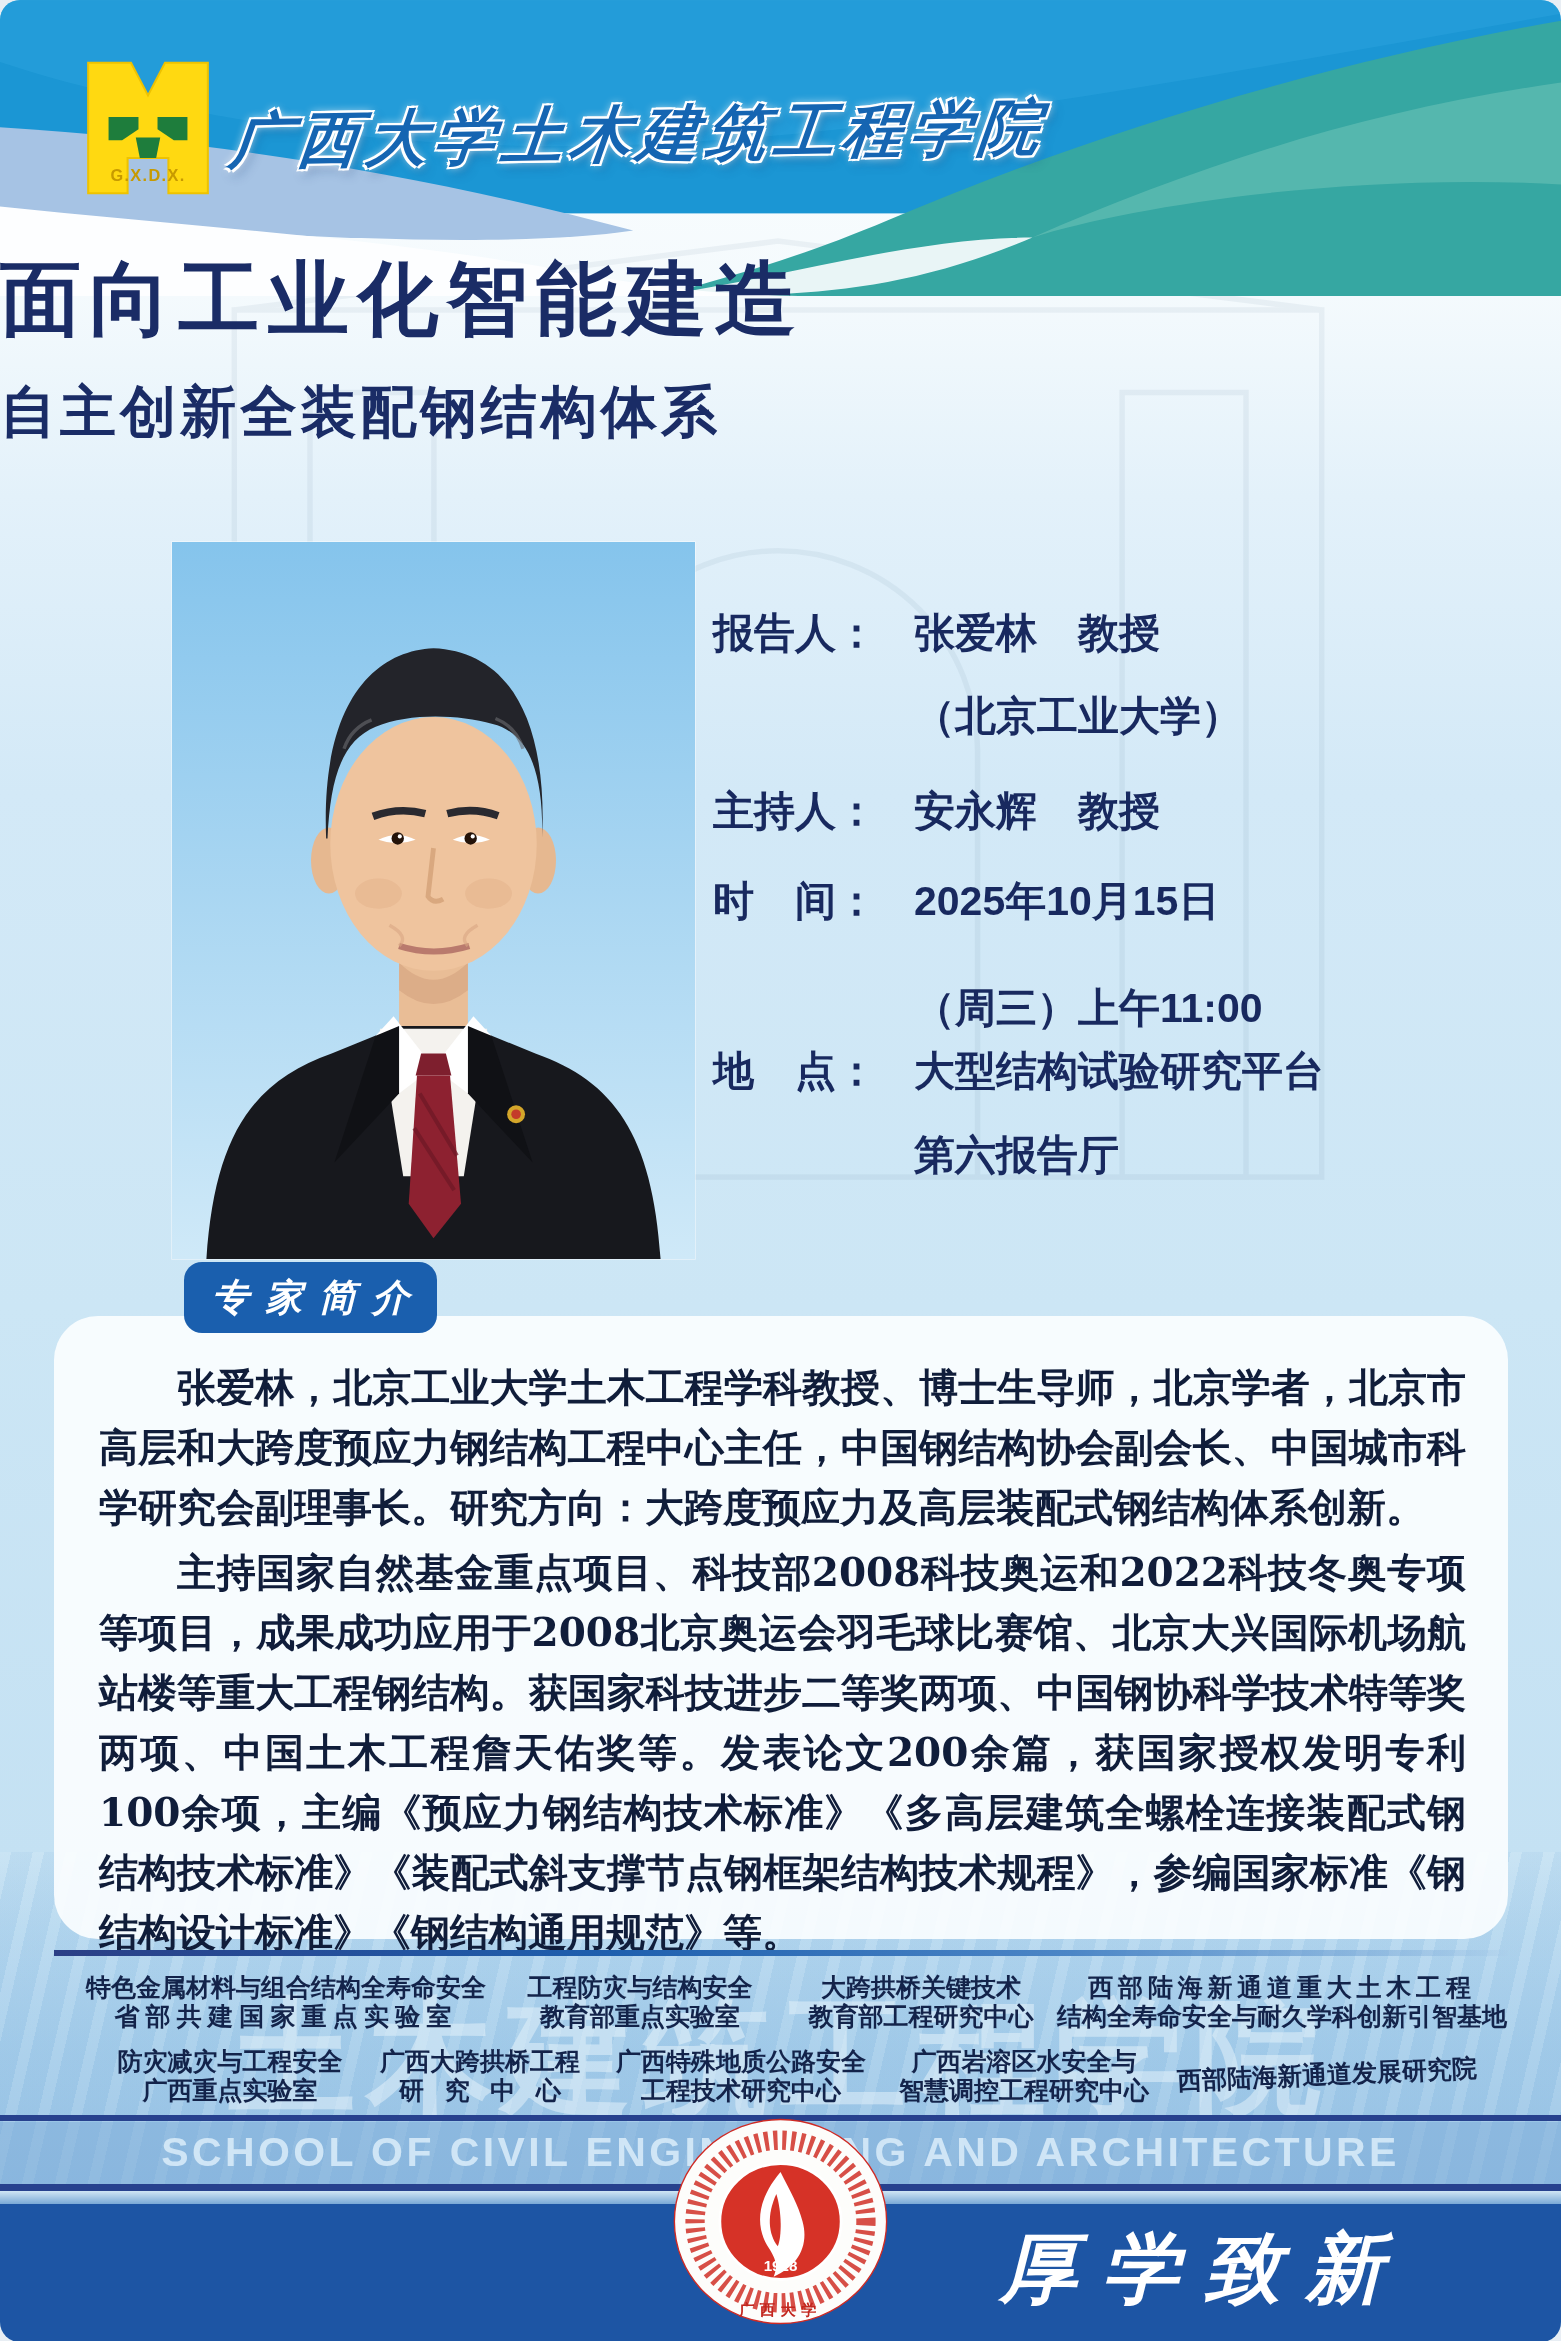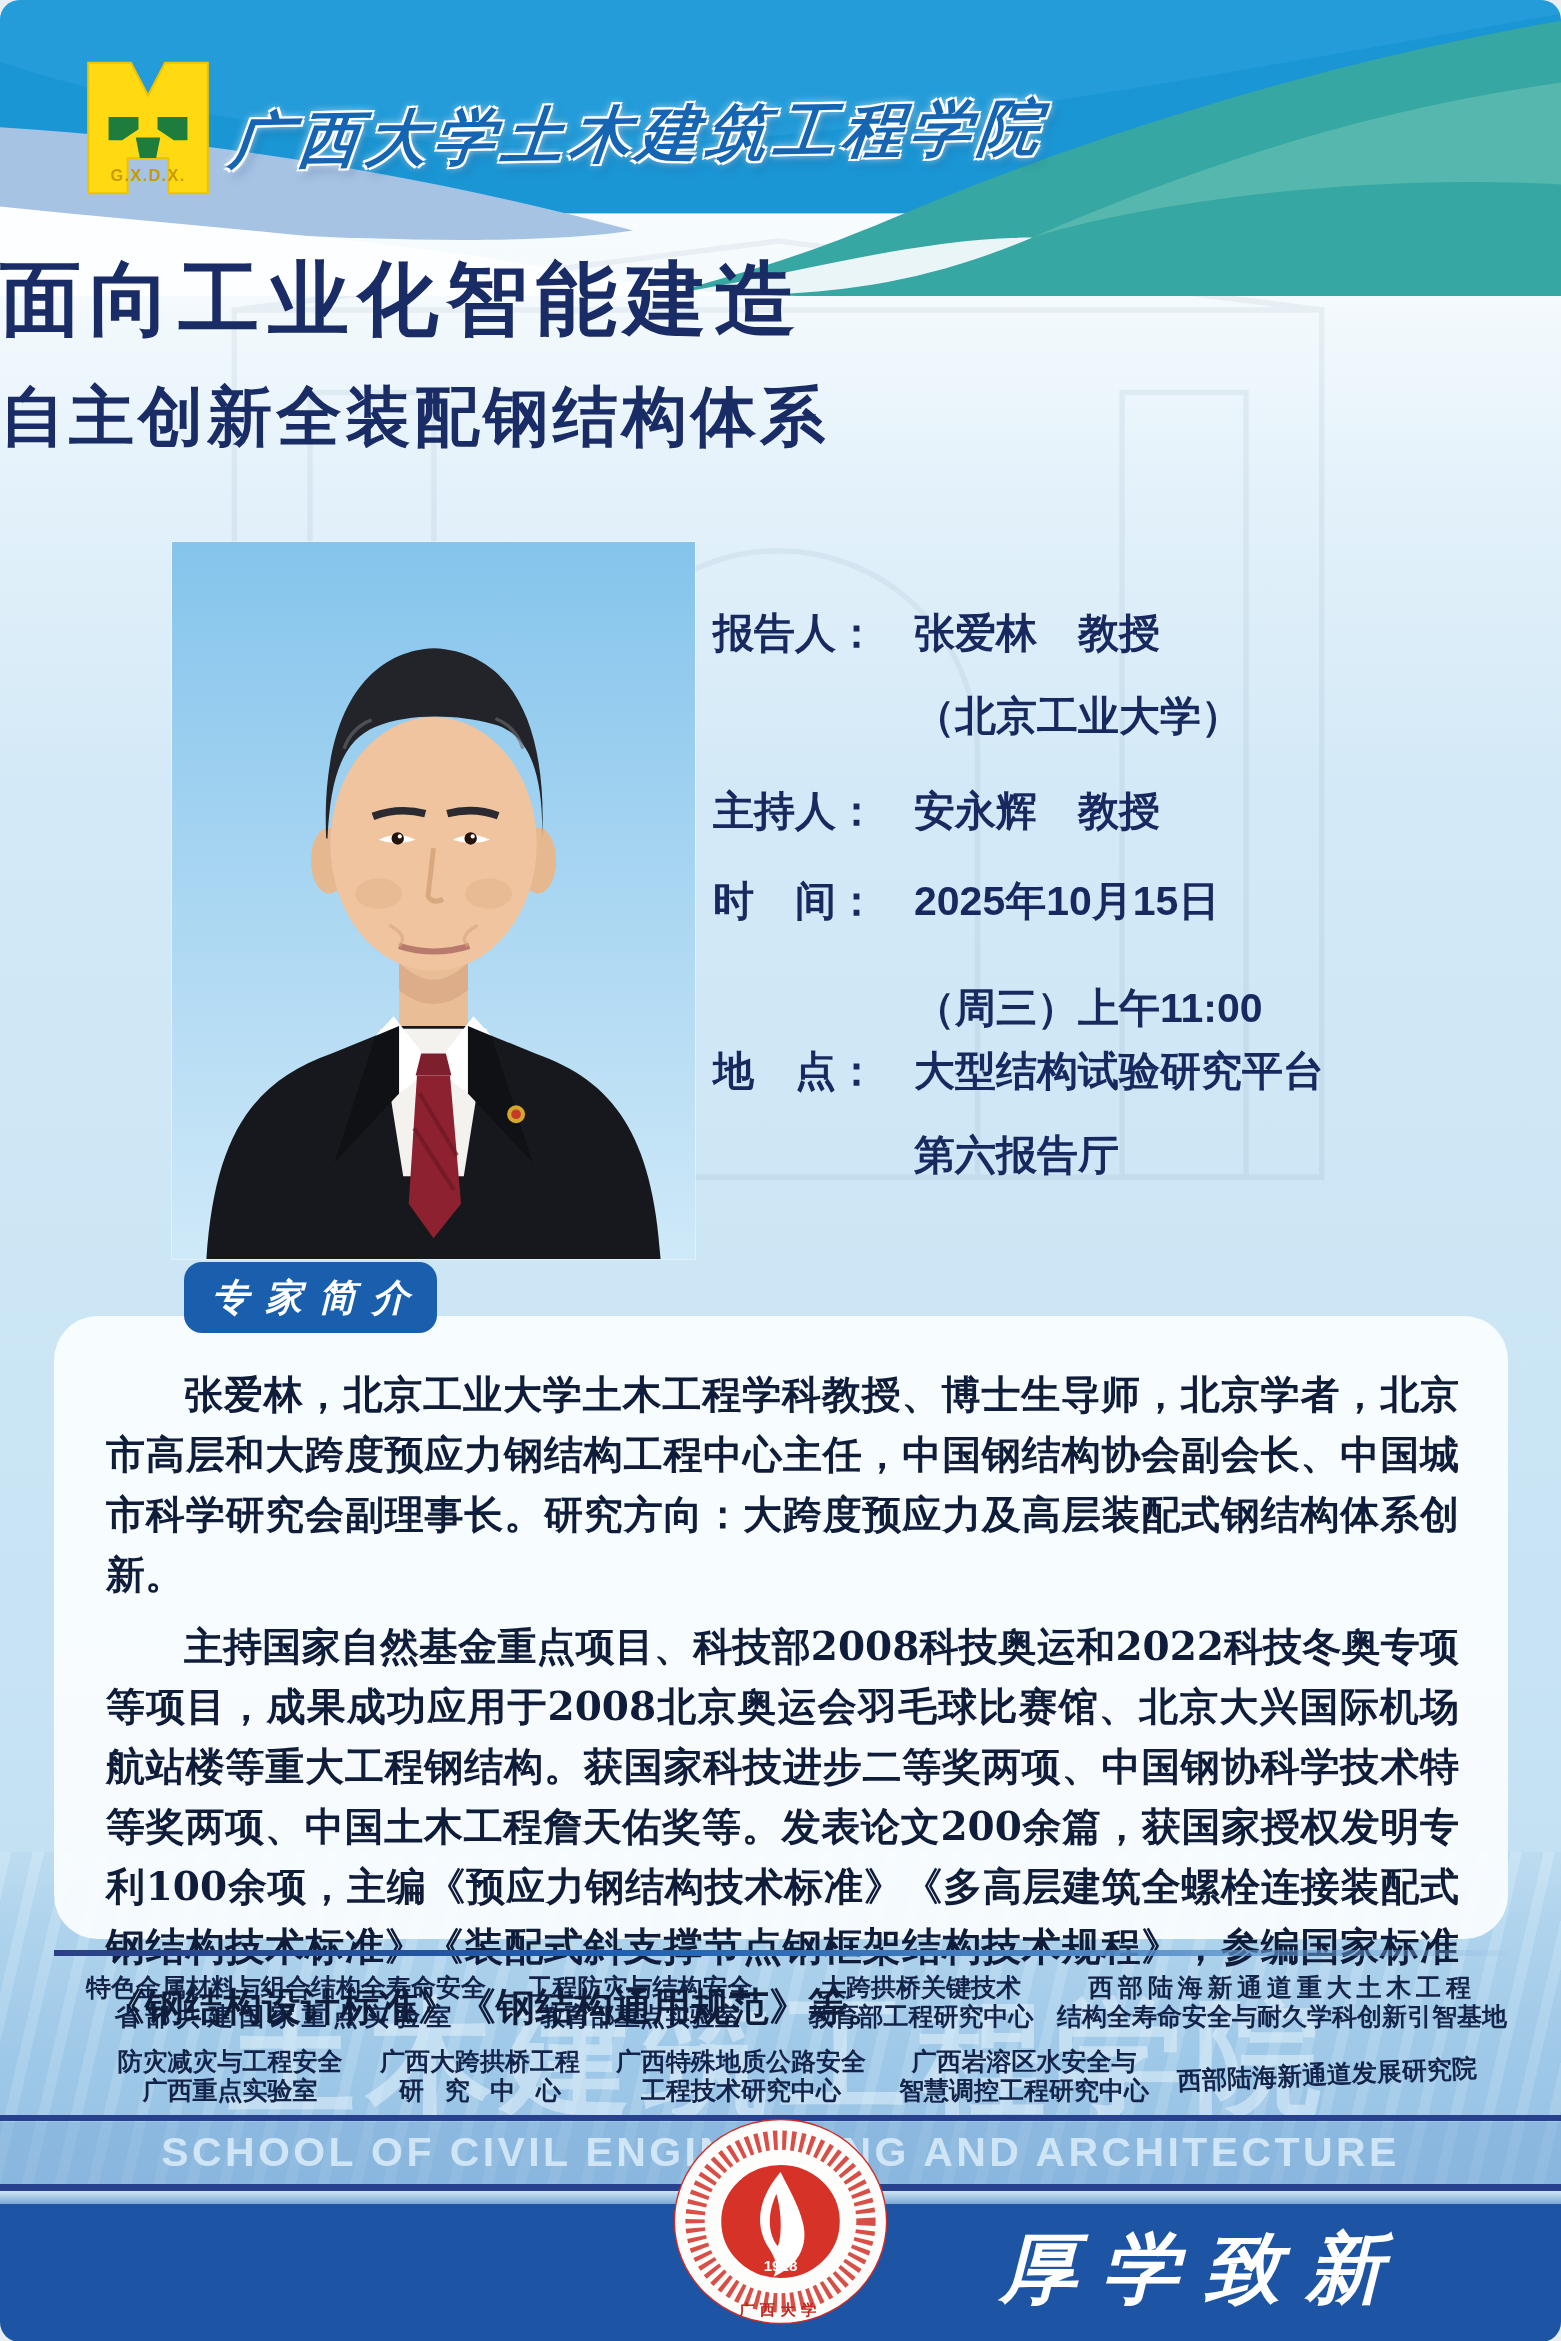--- a/index.html
+++ b/index.html
@@ -18,21 +18,21 @@
     text-shadow:2.1px 2.1px 0 #fff,-2.1px -2.1px 0 #fff,2.1px -2.1px 0 #fff,-2.1px 2.1px 0 #fff,
       0 0 9.6px #fff,4.8px 6.2px 11px rgba(20,60,120,.35);}
 
   
   #gate{left:193px;top:227px;z-index:1;opacity:.07;}
 
   
   .title-line{left:0;width:100%;font-weight:800;color:#1a2c66;
     line-height:1;white-space:nowrap;z-index:3;}
   #title1{top:259px;font-size:81px;letter-spacing:8.3px;}
-  #title2{top:384px;font-size:65px;letter-spacing:4.1px;}
+  #title2{top:384px;font-size:56px;letter-spacing:4.1px;}
 
   
   #photo{left:172px;top:542px;width:523px;height:717px;z-index:3;
     box-shadow:0 0 0 0.7px rgba(255,255,255,.6);}
 
   
   .info-row{position:absolute;left:713px;z-index:3;font-size:41px;font-weight:800;
     color:#18295f;white-space:nowrap;line-height:1.15;}
   .info-row .lbl{display:inline-block;width:201px;}
   #ir1{top:610px}#ir2{top:693px}#ir3{top:788px}#ir4{top:878px}
@@ -40,21 +40,21 @@
 
   
   #badge{left:155px;top:1262px;width:253px;height:71px;background:#1a5fae;border-radius:18px;
     z-index:5;display:flex;align-items:center;justify-content:center;color:#fff;
     font-size:37px;font-weight:800;font-style:italic;letter-spacing:16.5px;padding-left:16.5px;
     font-family:"DejaVu Serif",serif;box-sizing:border-box;margin-left:29px;}
   #panel{left:54px;top:1316px;width:1454px;height:623px;background:rgba(252,254,255,.9);
     border-radius:44px;z-index:4;}
   #bio{left:94px;top:1352px;width:1377px;z-index:5;font-family:"DejaVu Serif",serif;
     font-size:39px;line-height:60px;font-weight:600;color:#101d3a;text-align:justify;}
-  #bio p{margin:12px;text-indent:2em;}
+  #bio p{margin:5px;text-indent:2em;}
 
   
   #divider{left:54px;top:1950px;width:1454px;height:6.2px;z-index:5;
     background:linear-gradient(90deg,#2b3f86 0%,#1e5fae 38%,#4c86c6 70%,rgba(170,204,234,.25) 100%);}
 
   
   #building{left:0;top:1852px;width:1561px;height:352px;z-index:1;
     background:linear-gradient(180deg,rgba(185,218,240,0) 0%,rgba(172,210,237,.55) 20%,
                rgba(160,202,233,.85) 55%,rgba(148,192,228,.95) 100%);}
   #building:after{content:"";position:absolute;inset:0;opacity:.45;

